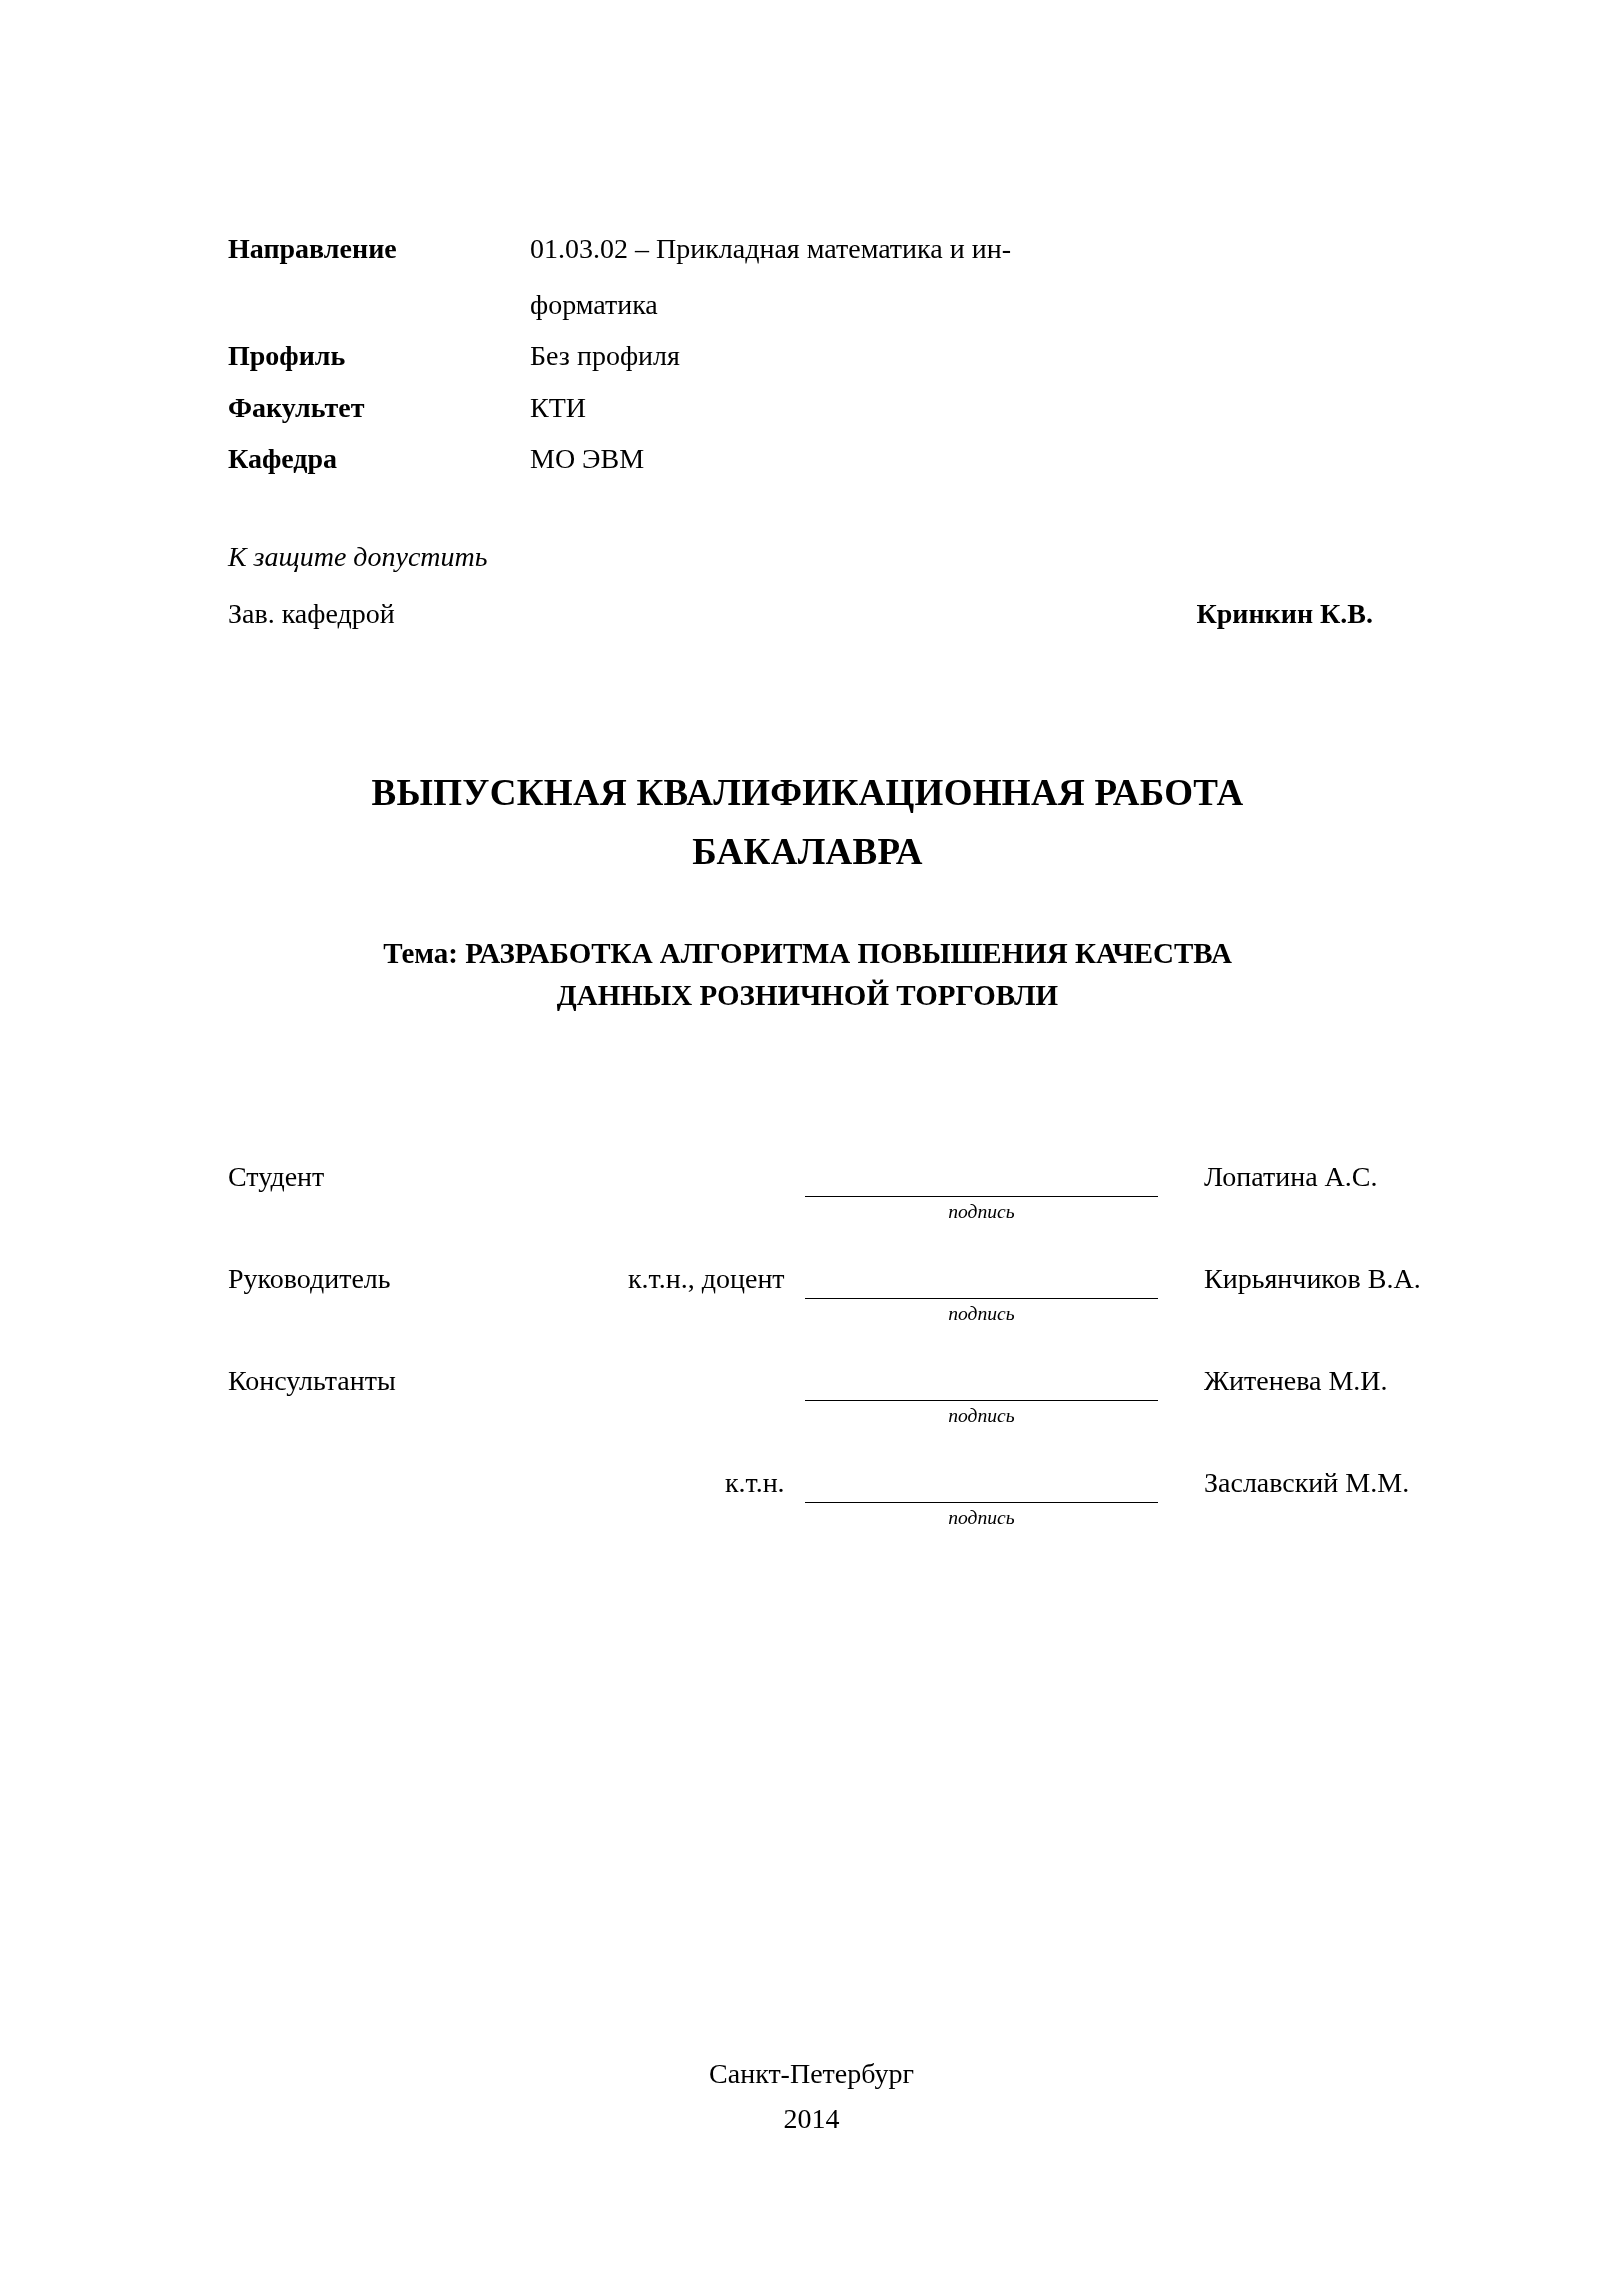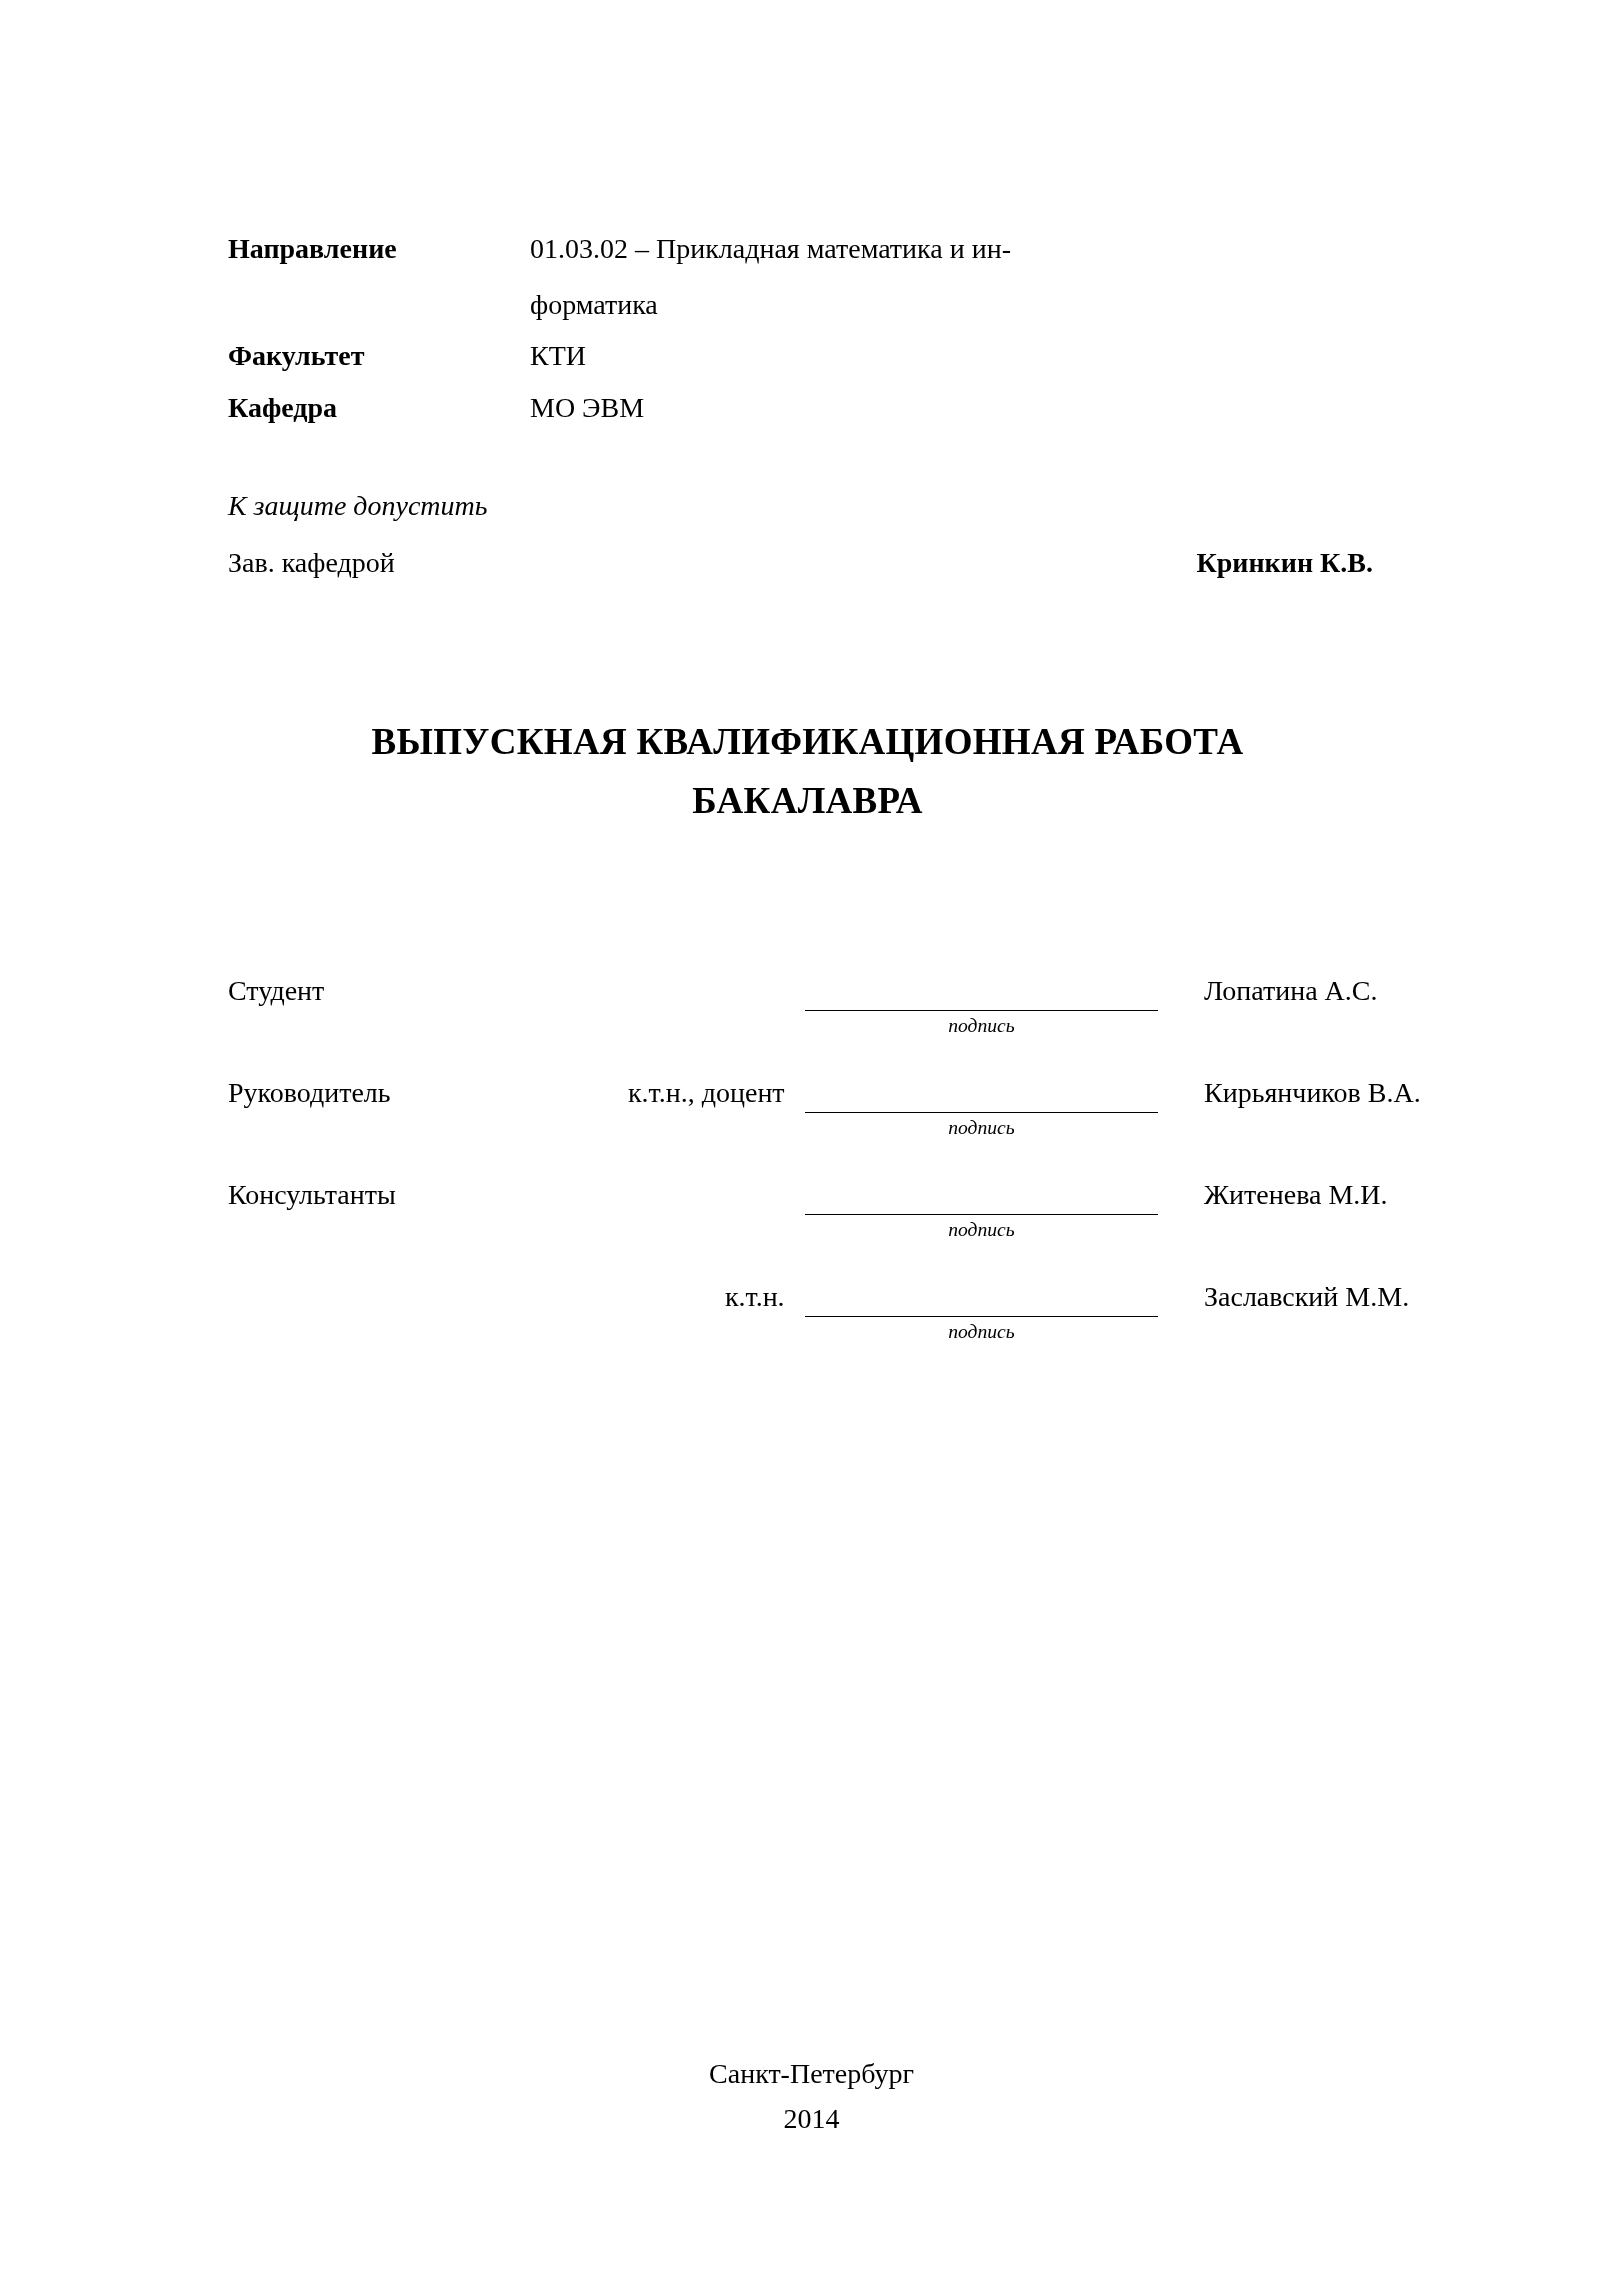--- a/index.html
+++ b/index.html
@@ -158,20 +158,24 @@
   <div class="info-block">
 
     <div class="info-row">
       <div class="info-label">Направление</div>
       <div class="info-value">
         <span>01.03.02 – Прикладная математика и ин-</span>
         <span class="cont">форматика</span>
       </div>
     </div>
 
+    <div class="info-row">
+      <div class="info-label">Профиль</div>
+      <div class="info-value">Без профиля</div>
+    </div>
 
     <div class="info-row">
       <div class="info-label">Факультет</div>
       <div class="info-value">КТИ</div>
     </div>
 
     <div class="info-row">
       <div class="info-label">Кафедра</div>
       <div class="info-value">МО ЭВМ</div>
     </div>
@@ -184,20 +188,24 @@
       <div class="left">Зав. кафедрой</div>
       <div class="right">Кринкин К.В.</div>
     </div>
   </div>
 
   <div class="work-type">
     <div>ВЫПУСКНАЯ КВАЛИФИКАЦИОННАЯ РАБОТА</div>
     <div>БАКАЛАВРА</div>
   </div>
 
+  <div class="theme">
+    <div>Тема: РАЗРАБОТКА АЛГОРИТМА ПОВЫШЕНИЯ КАЧЕСТВА</div>
+    <div>ДАННЫХ РОЗНИЧНОЙ ТОРГОВЛИ</div>
+  </div>
 
   <div class="signatures">
 
     <div class="sig-row">
       <div class="sig-role">Студент</div>
       <div class="sig-degree"></div>
       <div class="sig-line-wrap">
         <div class="sig-line"></div>
         <div class="sig-caption">подпись</div>
       </div>

